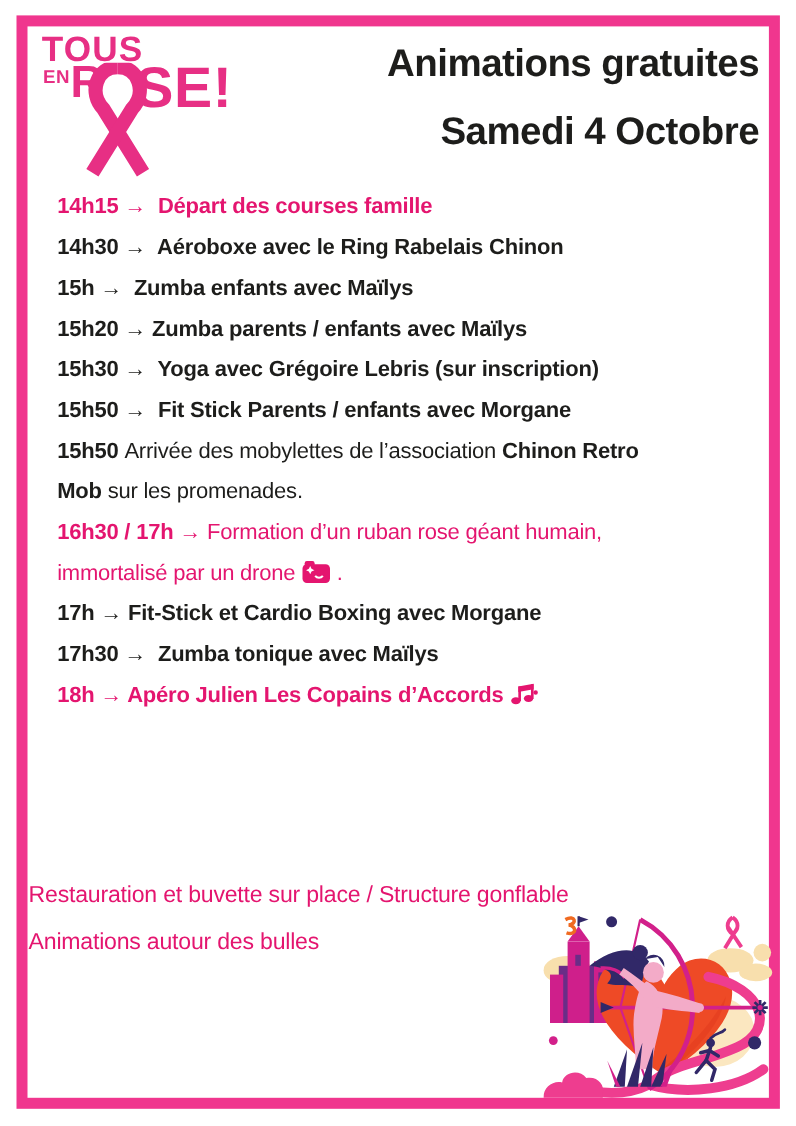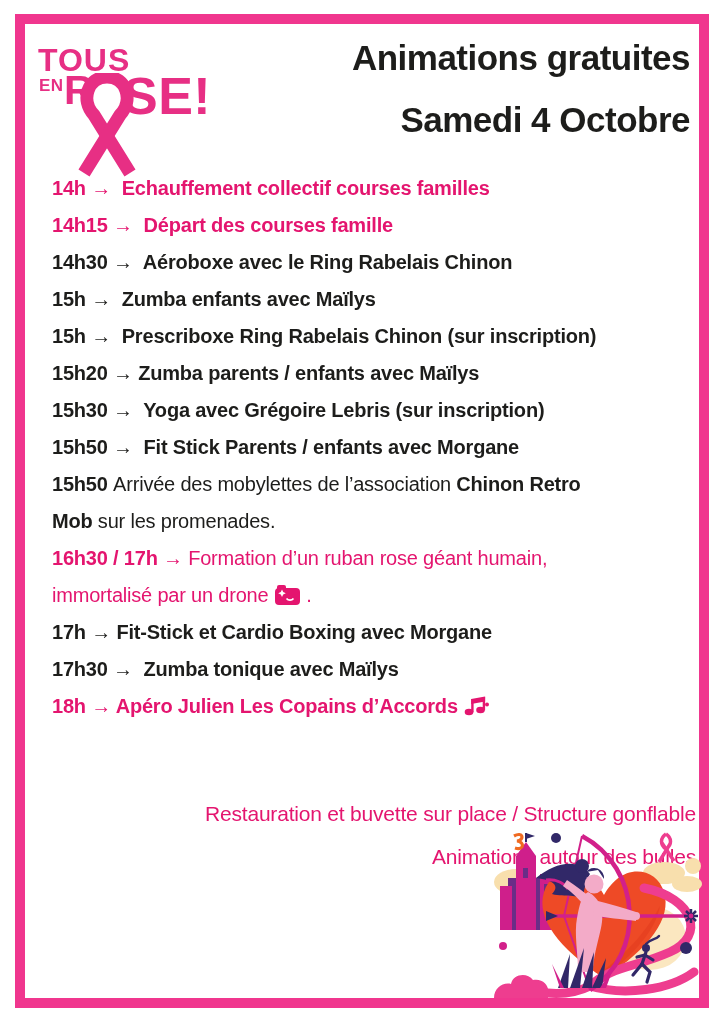--- a/index.html
+++ b/index.html
@@ -5,21 +5,21 @@
   html,body{margin:0;padding:0;background:#fff;}
   .poster{
     position:relative;width:724px;height:1024px;background:#fff;overflow:hidden;
     font-family:"Liberation Sans",sans-serif;color:var(--black);
   }
   .frame{
     position:absolute;left:15px;top:14px;right:15px;bottom:16px;
     border:10px solid var(--frame-pink);
   }
   
-  .logo{position:absolute;left:38px;top:28px;width:210px;height:140px;color:var(--logo-pink);margin-top:16px;}
+  .logo{position:absolute;left:38px;top:28px;width:210px;height:140px;color:var(--logo-pink);}
   .logo span{position:absolute;font-weight:700;line-height:1;}
   .logo-tous{left:0;top:0;font-size:32px;letter-spacing:1px;}
   .logo-en{left:1px;top:33px;font-size:17px;letter-spacing:.5px;}
   .logo-r{left:26px;top:26px;font-size:41px;}
   .logo-se{left:85px;top:26px;font-size:52px;letter-spacing:.5px;}
   .logo-ribbon{position:absolute;left:28px;top:29px;}
   
   .title{
     position:absolute;left:238px;top:27px;width:452px;text-align:right;
     font-size:35px;font-weight:700;line-height:62px;color:var(--black);letter-spacing:-0.5px;
@@ -28,21 +28,21 @@
   .schedule{position:absolute;left:52px;top:170px;width:648px;}
   .sched-line{
     font-size:20px;font-weight:700;line-height:37px;letter-spacing:-0.2px;
     color:var(--black);white-space:pre-wrap;
   }
   .sched-line.pink{color:var(--text-pink);}
   .sched-line .reg{font-weight:400;text-align:center;}
   .inline-icon svg{vertical-align:-4px;}
   
   .footer{
-    position:absolute;left:26px;top:799px;width:670px;text-align:right;
+    position:absolute;left:26px;top:799px;width:670px;text-align:left;
     color:var(--text-pink);font-size:21px;font-weight:400;letter-spacing:-0.2px;
   }
   .footer-line1{line-height:30px;margin-bottom:13px;}
   .footer-line2{line-height:30px;}
   
   .illustration{position:absolute;right:18px;bottom:22px;width:212px;height:176px;}
 </style>
 </head>
 <body>
 
@@ -60,25 +60,23 @@
       <path d="M41 4 C60 4 68 27 54 42 L18 100" fill="none" stroke="var(--logo-pink)" stroke-width="13"></path>
     </svg>
   </div>
 
   <div class="title">
     <div>Animations gratuites</div>
     <div>Samedi 4 Octobre</div>
   </div>
 
   <div class="schedule">
-      <div class="sched-line pink"><span>14h →  Echauffement collectif courses familles</span></div>
       <div class="sched-line pink"><span>14h15 →  Départ des courses famille</span></div>
       <div class="sched-line"><span>14h30 →  Aéroboxe avec le Ring Rabelais Chinon</span></div>
       <div class="sched-line"><span>15h →  Zumba enfants avec Maïlys</span></div>
-      <div class="sched-line"><span>15h →  Prescriboxe Ring Rabelais Chinon (sur inscription)</span></div>
       <div class="sched-line"><span>15h20 → Zumba parents / enfants avec Maïlys</span></div>
       <div class="sched-line"><span>15h30 →  Yoga avec Grégoire Lebris (sur inscription)</span></div>
       <div class="sched-line"><span>15h50 →  Fit Stick Parents / enfants avec Morgane</span></div>
       <div class="sched-line"><span>15h50 </span><span class="reg">Arrivée des mobylettes de l’association </span><span>Chinon Retro
 Mob</span><span class="reg"> sur les promenades.</span></div>
       <div class="sched-line pink"><span>16h30 / 17h </span><span>→ </span><span class="reg">Formation d’un ruban rose géant humain,
 immortalisé par un drone </span><span class="inline-icon"><svg width="27" height="22" viewBox="0 0 27 22">
             <rect x="1" y="4" width="25" height="17" rx="4" fill="var(--text-pink)"></rect>
             <rect x="3" y="1" width="9" height="6" rx="2" fill="var(--text-pink)"></rect>
             <path d="M8 5.5 l1.2 2.6 L11.8 9.3 l-2.6 1.2 L8 13.1 l-1.2-2.6 L4.2 9.3 l2.6-1.2 Z" fill="#fff"></path>

